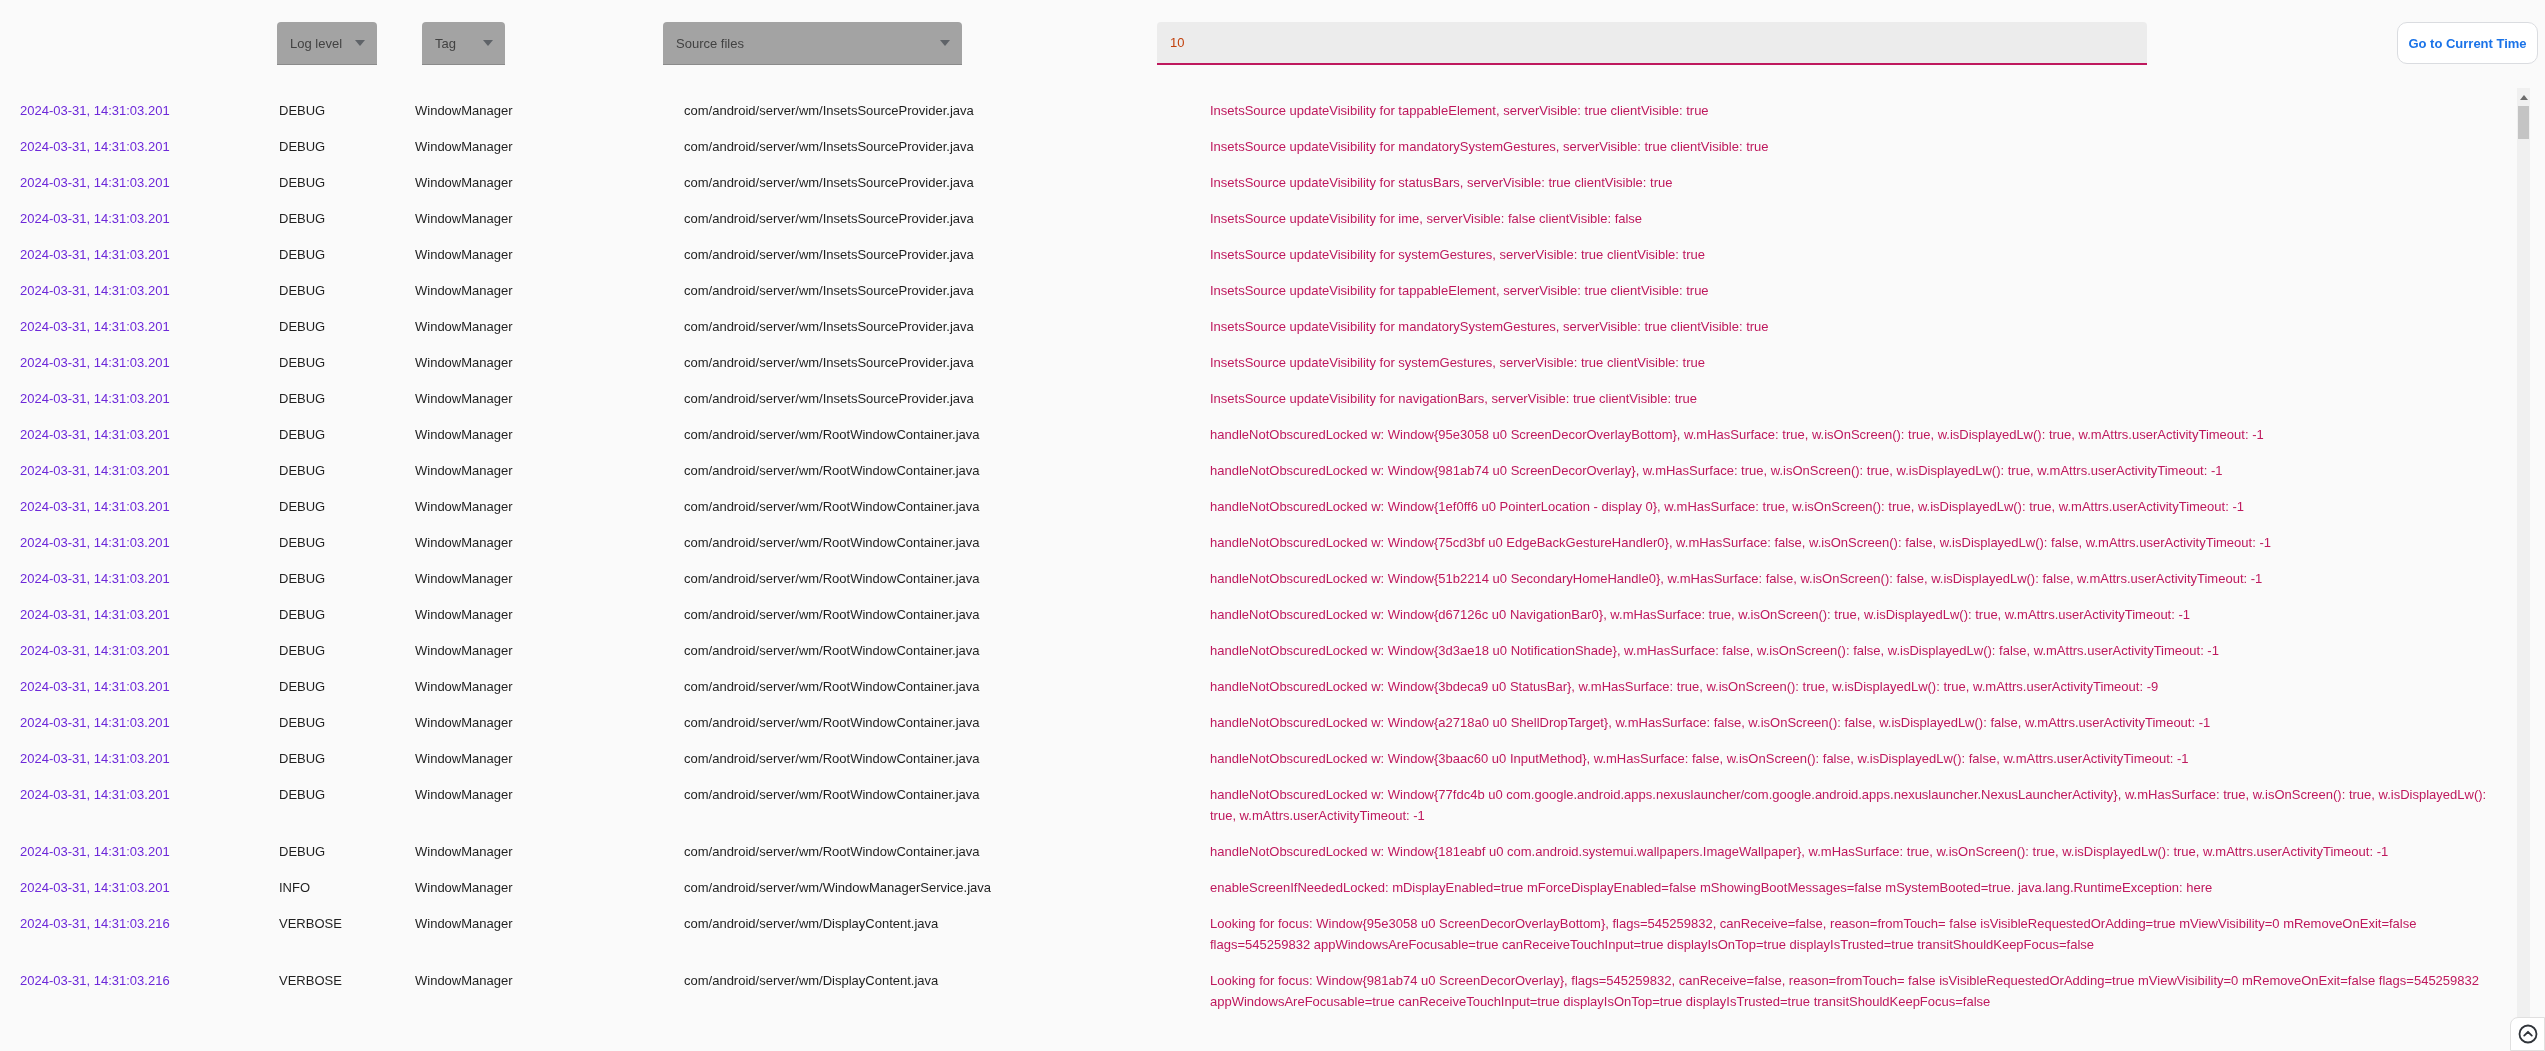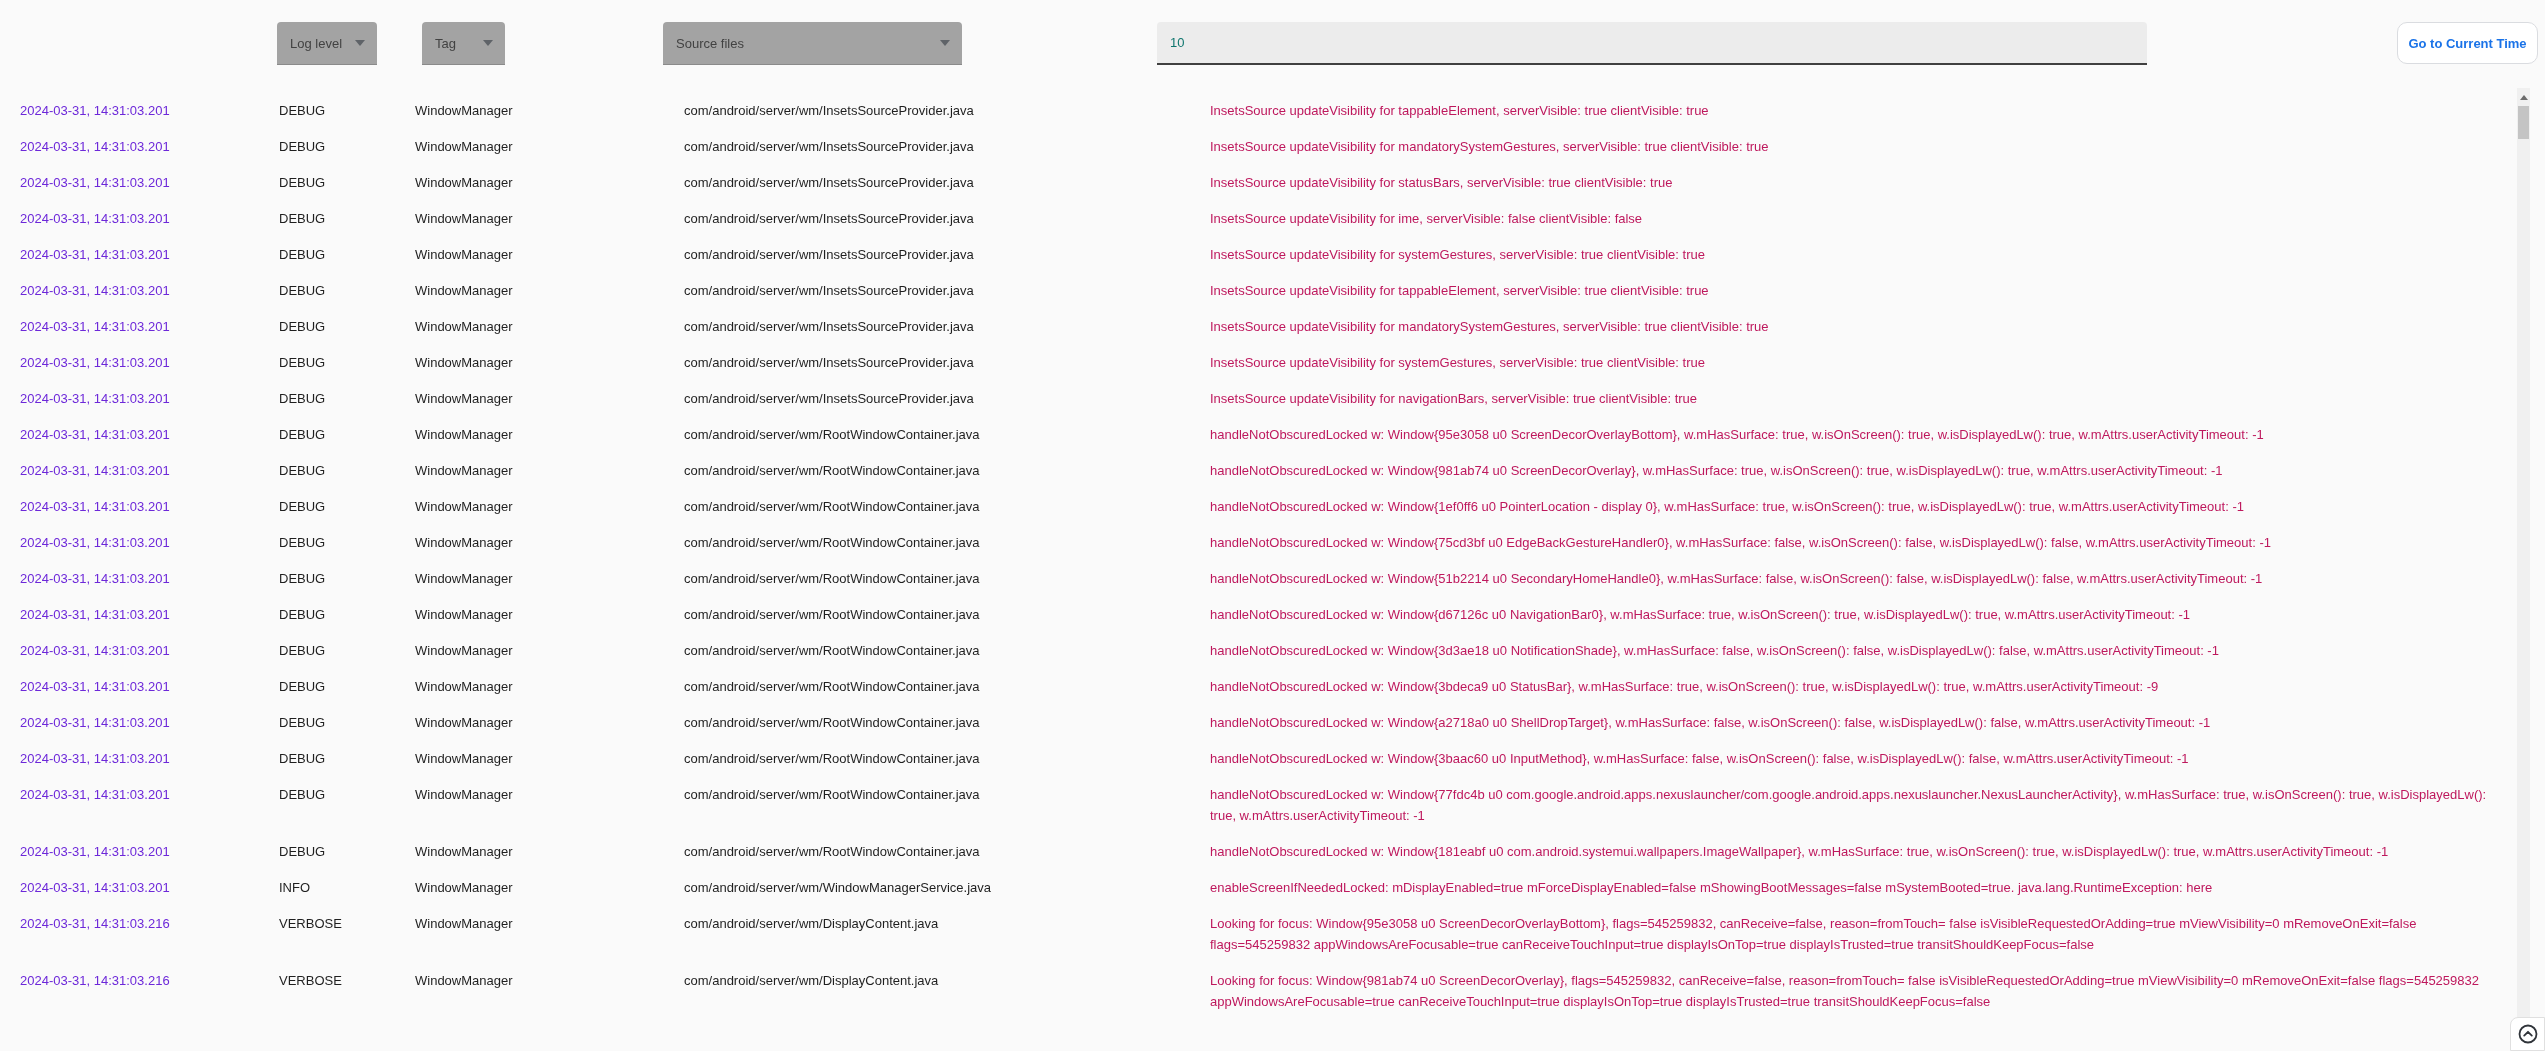--- a/index.html
+++ b/index.html
@@ -22,24 +22,24 @@
   .filled-field .lbl{padding-left:13px;flex:1;white-space:nowrap;}
   .caret{
     width:0;height:0;border-left:5px solid transparent;border-right:5px solid transparent;
     border-top:6px solid #5f6368;margin-right:12px;flex:none;
   }
   #dd-loglevel{left:277px;width:100px;}
   #dd-tag{left:405px;width:83px;margin-left:17px;}
   #dd-source{left:663px;width:299px;}
   .text-field{
     position:absolute;left:1157px;top:22px;width:990px;height:43px;box-sizing:border-box;
-    background:#ececec;border:none;border-bottom:2px solid #404040;
+    background:#ececec;border:none;border-bottom:2px solid #be185d;
     border-radius:4px 4px 0 0;
     font-family:"Liberation Sans", sans-serif;
-    font-size:13px;color:#0f766e;padding:0 0 0 13px;outline:none;
+    font-size:13px;color:#c2410c;padding:0 0 0 13px;outline:none;
   }
   .time-btn{
     position:absolute;left:2397px;top:22px;width:141px;height:42px;box-sizing:border-box;
     background:#ffffff;border:1px solid #dadce0;border-radius:10px;
     font-family:"Liberation Sans", sans-serif;
     font-size:13px;font-weight:bold;color:#1a73e8;
     display:flex;align-items:center;justify-content:center;
     cursor:pointer;white-space:nowrap;
   }
   

